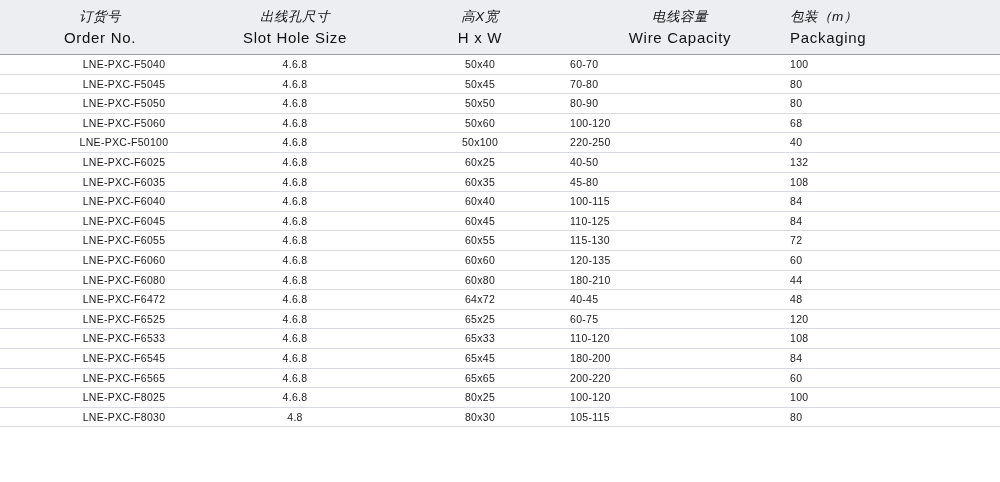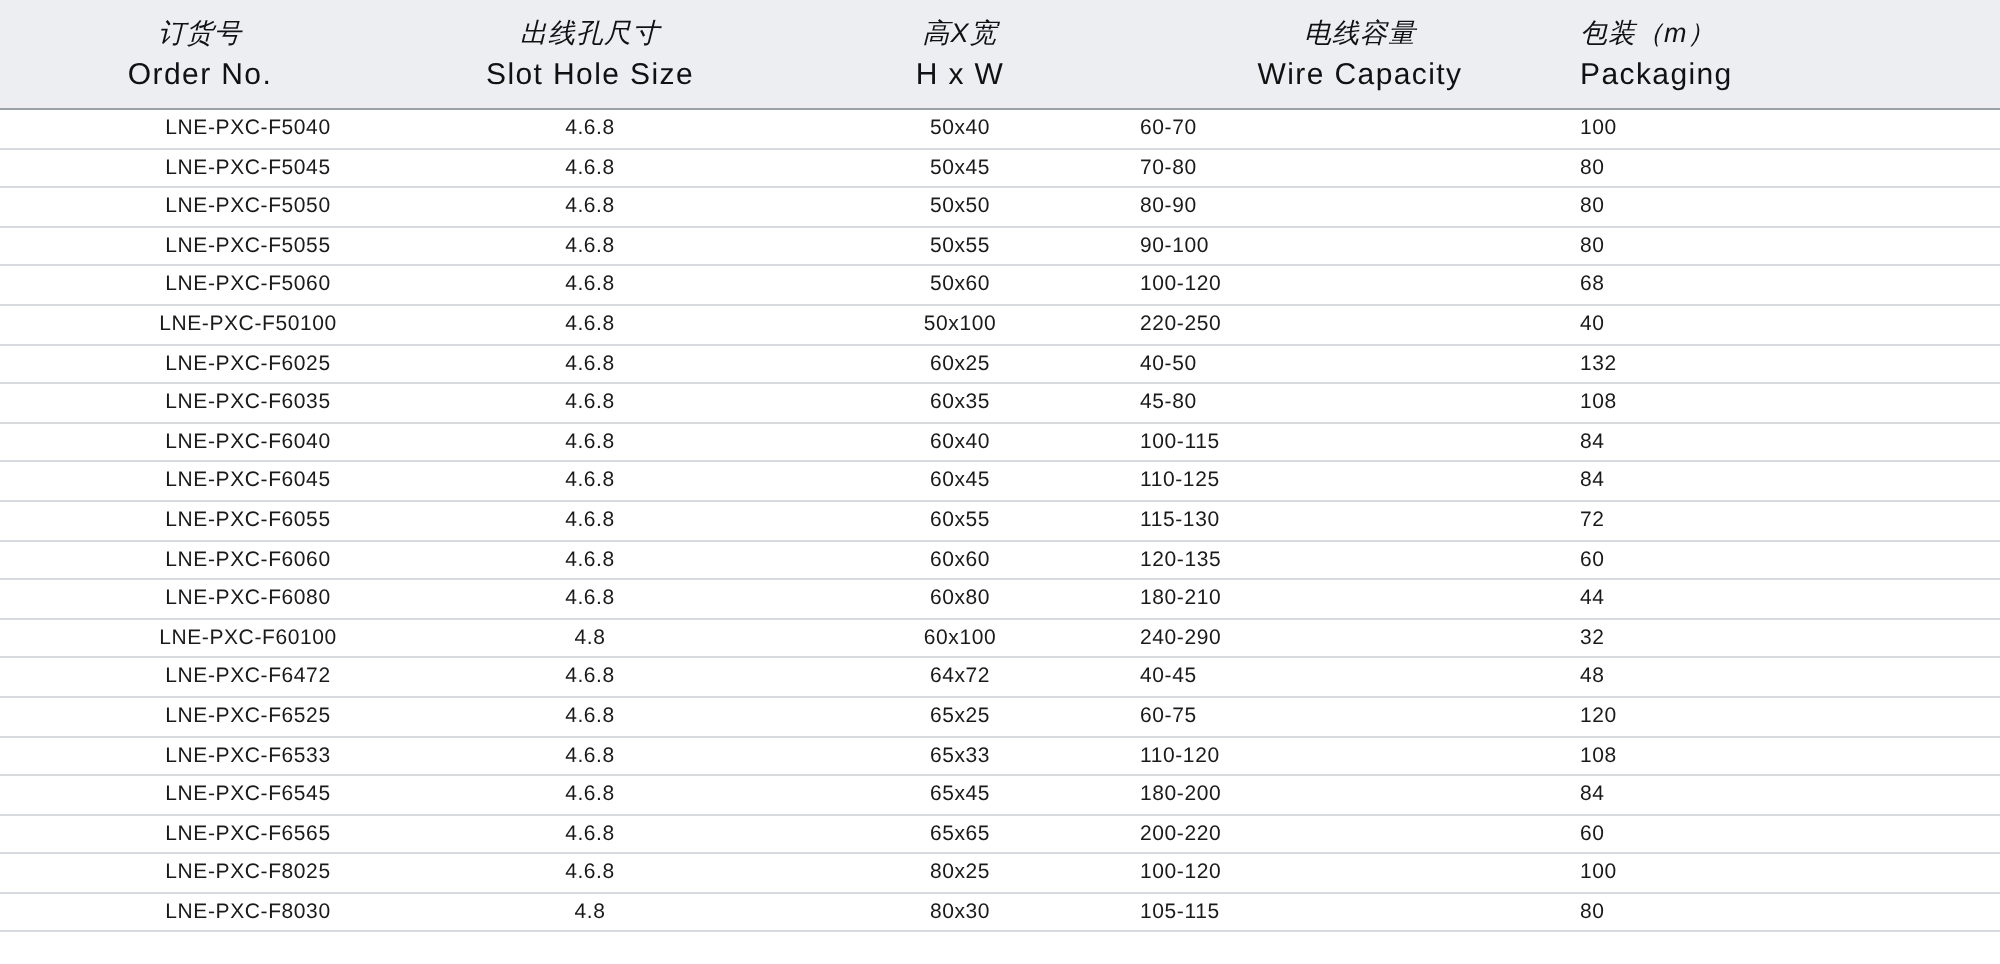--- a/index.html
+++ b/index.html
@@ -107,27 +107,20 @@
         <td class="col-pack">80</td>
       </tr>
       <tr>
         <td class="col-order">LNE-PXC-F5050</td>
         <td class="col-slot">4.6.8</td>
         <td class="col-hw">50x50</td>
         <td class="col-wire">80-90</td>
         <td class="col-pack">80</td>
       </tr>
       <tr>
-        <td class="col-order">LNE-PXC-F5055</td>
-        <td class="col-slot">4.6.8</td>
-        <td class="col-hw">50x55</td>
-        <td class="col-wire">90-100</td>
-        <td class="col-pack">80</td>
-      </tr>
-      <tr>
         <td class="col-order">LNE-PXC-F5060</td>
         <td class="col-slot">4.6.8</td>
         <td class="col-hw">50x60</td>
         <td class="col-wire">100-120</td>
         <td class="col-pack">68</td>
       </tr>
       <tr>
         <td class="col-order">LNE-PXC-F50100</td>
         <td class="col-slot">4.6.8</td>
         <td class="col-hw">50x100</td>
@@ -175,27 +168,20 @@
         <td class="col-hw">60x60</td>
         <td class="col-wire">120-135</td>
         <td class="col-pack">60</td>
       </tr>
       <tr>
         <td class="col-order">LNE-PXC-F6080</td>
         <td class="col-slot">4.6.8</td>
         <td class="col-hw">60x80</td>
         <td class="col-wire">180-210</td>
         <td class="col-pack">44</td>
-      </tr>
-      <tr>
-        <td class="col-order">LNE-PXC-F60100</td>
-        <td class="col-slot">4.8</td>
-        <td class="col-hw">60x100</td>
-        <td class="col-wire">240-290</td>
-        <td class="col-pack">32</td>
       </tr>
       <tr>
         <td class="col-order">LNE-PXC-F6472</td>
         <td class="col-slot">4.6.8</td>
         <td class="col-hw">64x72</td>
         <td class="col-wire">40-45</td>
         <td class="col-pack">48</td>
       </tr>
       <tr>
         <td class="col-order">LNE-PXC-F6525</td>

